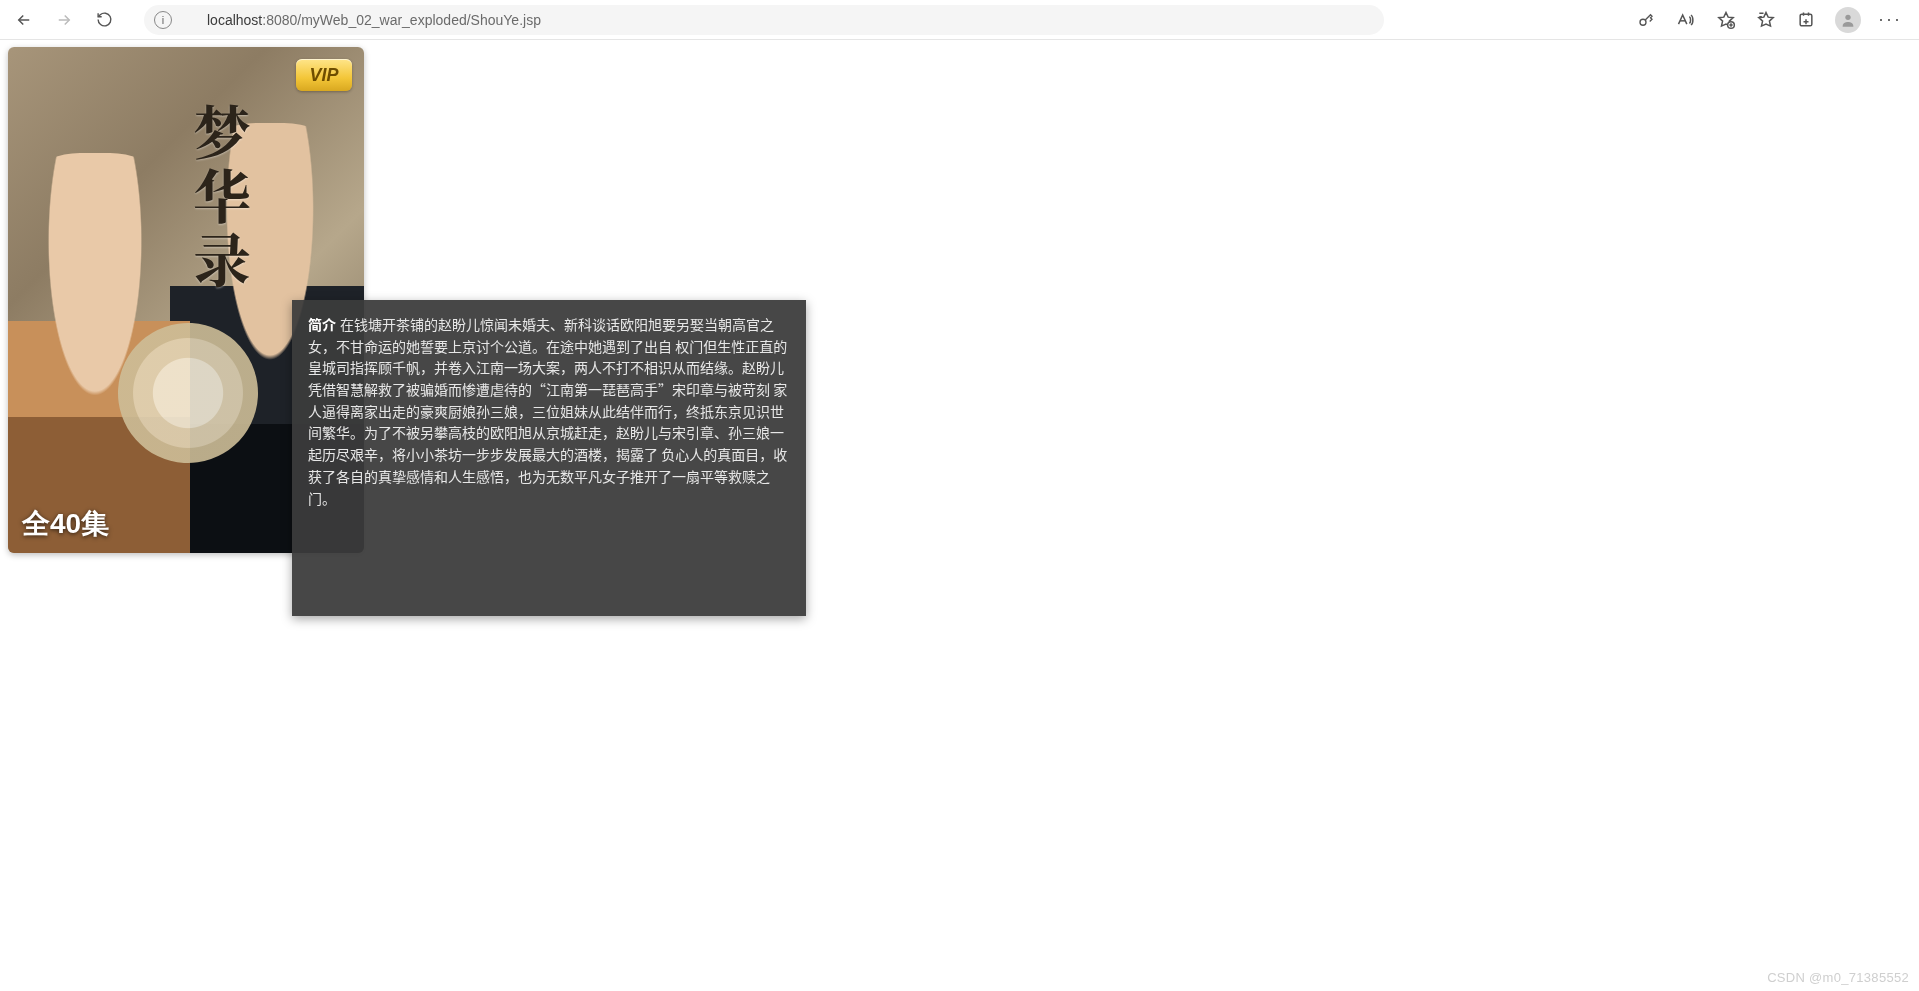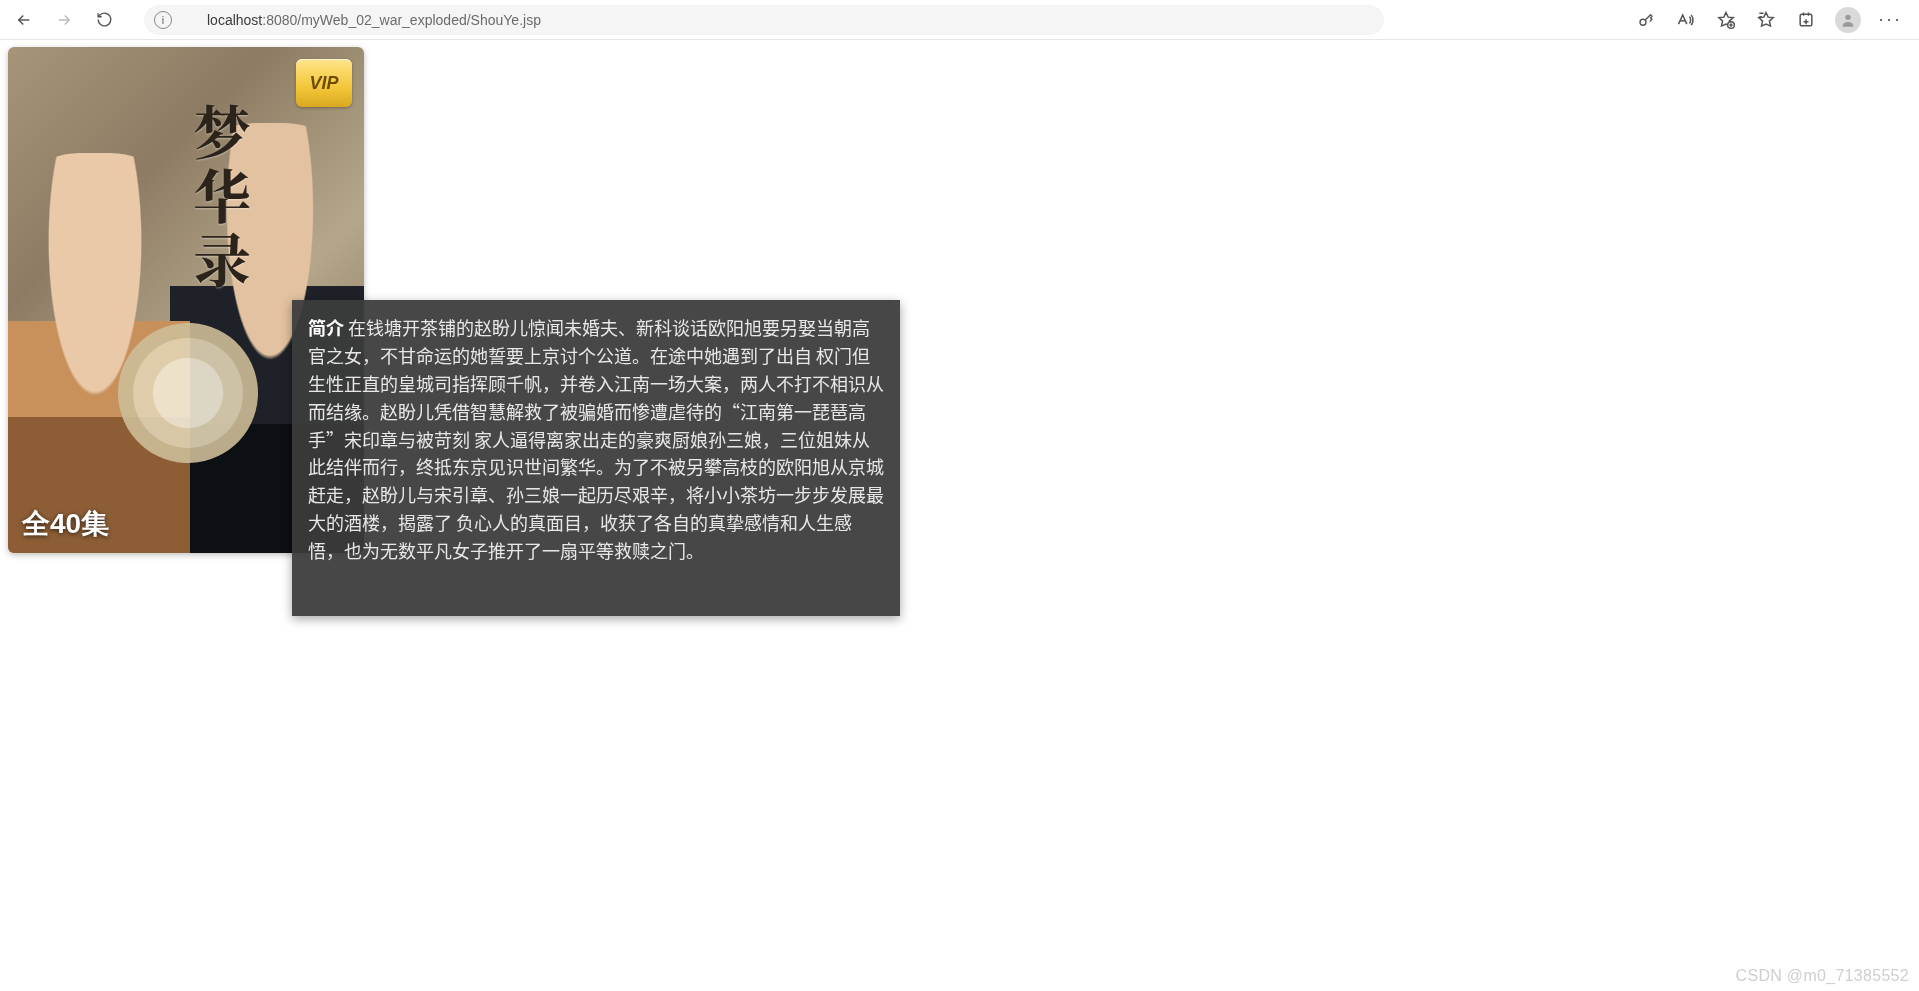--- a/index.html
+++ b/index.html
@@ -89,21 +89,21 @@
     font-family: "KaiTi","STKaiti","Noto Serif CJK SC","Songti SC",serif;
     font-size: 58px;
     font-weight: 700;
     color: #2c241a;
     letter-spacing: 6px;
     text-shadow: 0 1px 2px rgba(255,255,255,0.4);
   }
   .vip-badge {
     position: absolute;
     top: 12px; right: 12px;
-    width: 56px; height: 48px;
+    width: 56px; height: 32px;
     border-radius: 6px;
     background: linear-gradient(180deg,#ffe58a 0%, #f3c638 60%, #d9a820 100%);
     color: #6e4d00;
     font-weight: 700;
     font-size: 18px;
     display: flex; align-items: center; justify-content: center;
     box-shadow: 0 1px 3px rgba(0,0,0,0.3), inset 0 1px 0 rgba(255,255,255,0.6);
     font-style: italic;
   }
   .episodes {
@@ -144,42 +144,42 @@
     background: radial-gradient(circle at 50% 50%, #f2ead6 0 35%, #e1d3b4 36% 55%, #cdbd97 56% 72%, transparent 73%);
     opacity: 0.9;
     transform: rotate(-8deg);
   }
 
   
   .synopsis {
     position: absolute;
     left: 292px;
     top: 260px;
-    width: 608px;
+    width: 514px;
     height: 316px;
     background: rgba(60,60,60,0.94);
     color: #e7e7e7;
     padding: 14px 16px 16px 16px;
-    font-size: 18px;
+    font-size: 14px;
     line-height: 1.55;
     font-family: "Microsoft YaHei", "Noto Sans CJK SC", sans-serif;
     box-shadow: 0 3px 10px rgba(0,0,0,0.35);
   }
   .synopsis .label {
     font-weight: 700;
     color: #fff;
     margin-right: 4px;
   }
 
   
   .watermark {
     position: absolute;
     right: 10px;
     bottom: 6px;
-    font-size: 16px;
+    font-size: 13px;
     color: #cfcfcf;
     font-family: Arial, sans-serif;
     letter-spacing: 0.3px;
   }
 </style>
 </head>
 <body>
 
 <div class="browser-bar">
   <div class="nav-btn">

